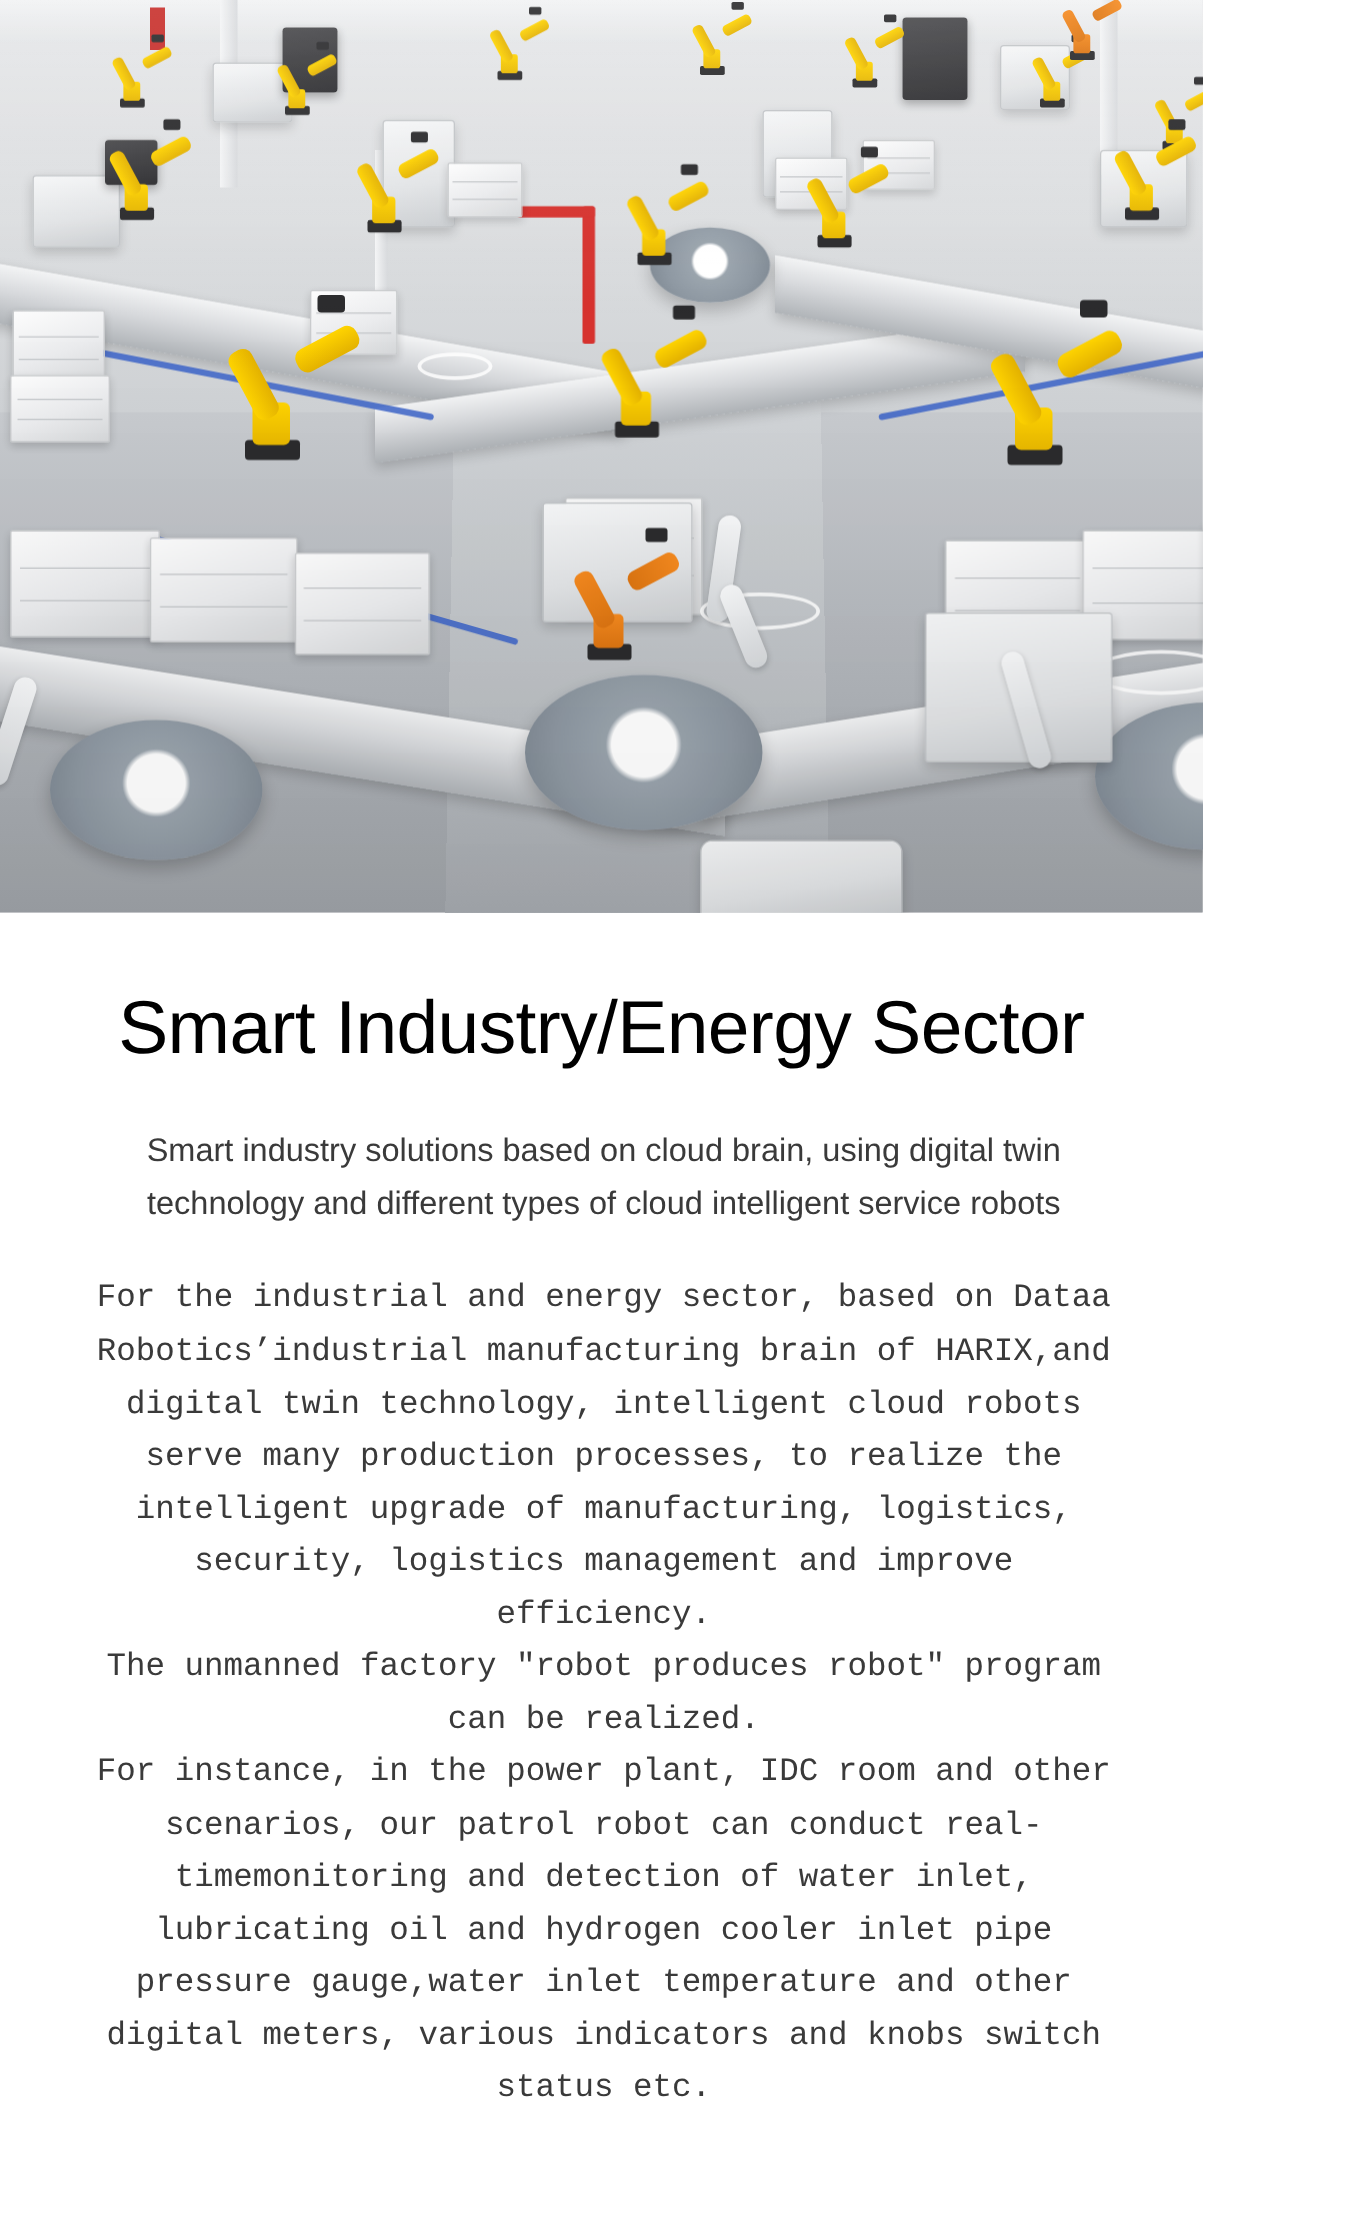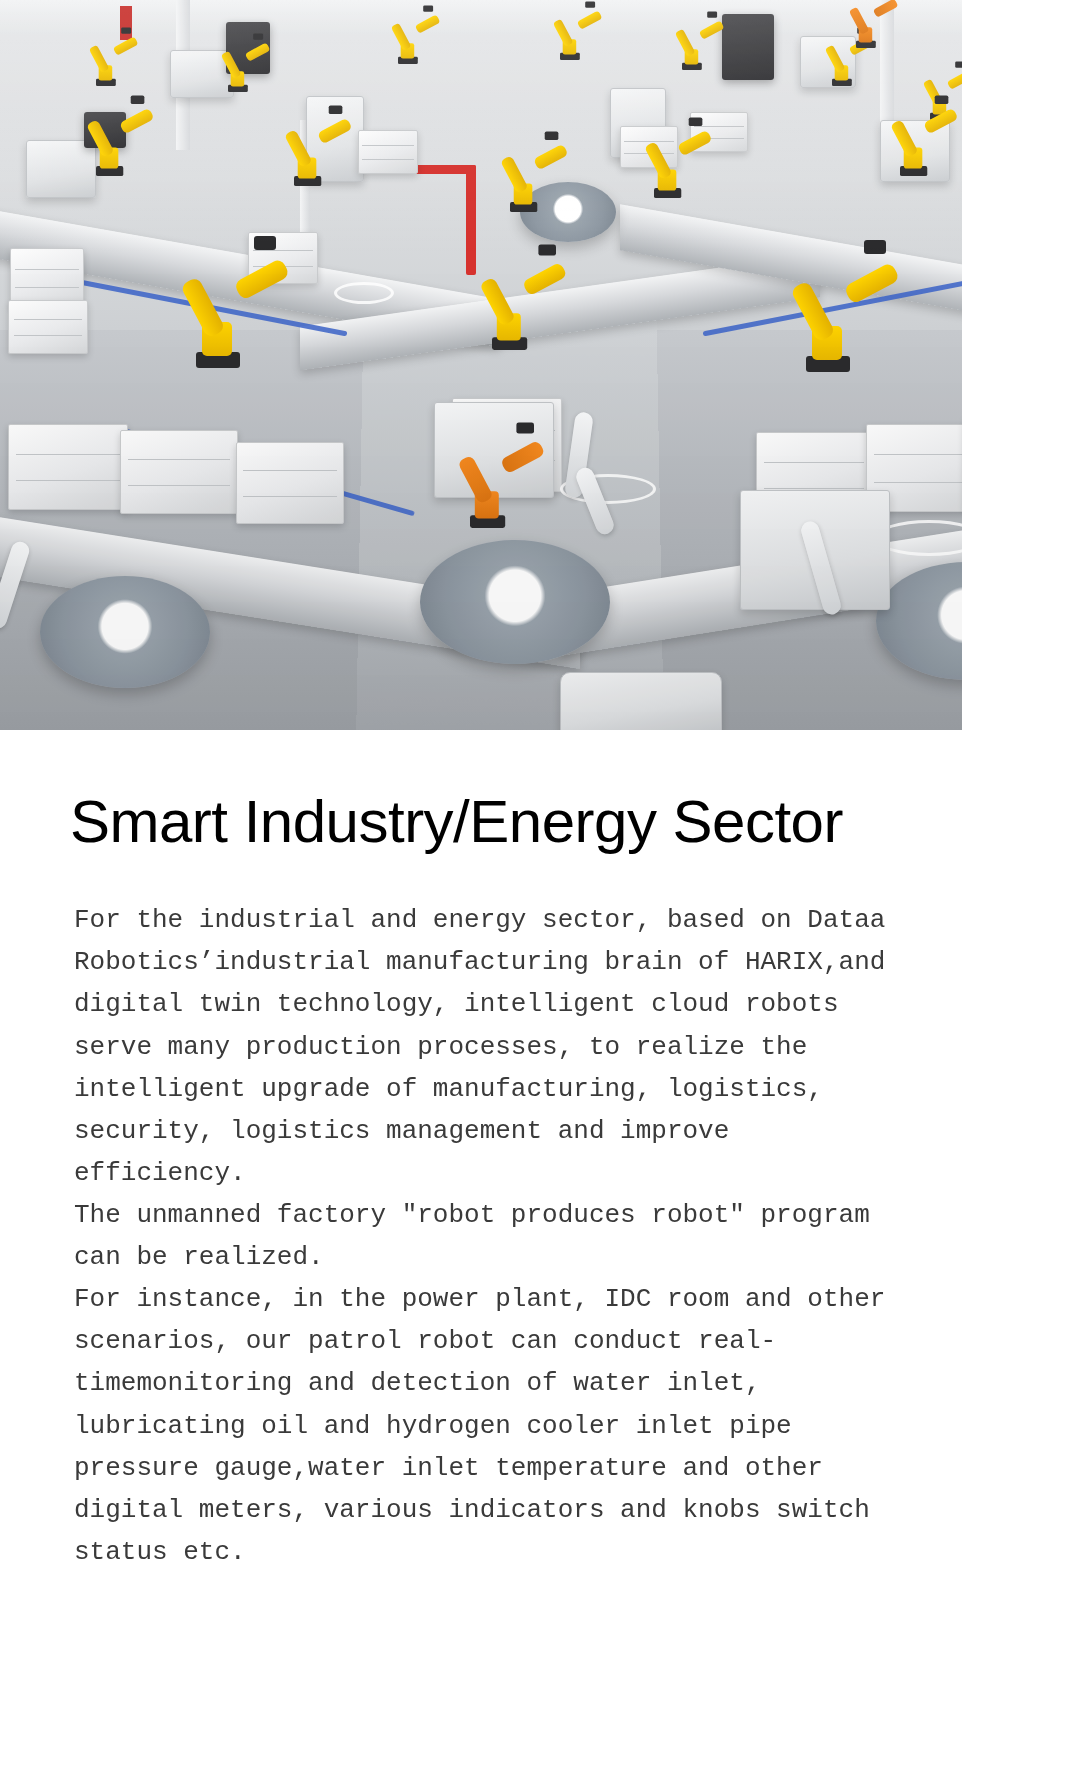--- a/index.html
+++ b/index.html
@@ -9,20 +9,21 @@
     width: 1080px;
     background: #ffffff;
     font-family: "Liberation Sans", sans-serif;
   }
   .page {
     width: 962px;
     min-height: 1785px;
     background: #ffffff;
     position: relative;
     overflow: hidden;
+    text-align: center;
   }
 
   
   .hero {
     position: relative;
     width: 1080px;
     height: 730px;
     overflow: hidden;
     background: linear-gradient(180deg, #d9dadc 0%, #cfd1d4 40%, #b9bcc0 75%, #a9acb1 100%);
   }
@@ -418,20 +419,21 @@
       <div class="cobot" style="left:812px; top:520px; height:96px; transform:rotate(-16deg);"></div>
       <div class="cobot" style="left:0px; top:540px; height:90px; transform:rotate(18deg);"></div>
       <div class="cobot" style="left:1020px; top:520px; height:94px; transform:rotate(-18deg);"></div>
     </div>
     <div class="hero-veil"></div>
   </div>
 
   <div class="content">
     <h1 class="title">Smart Industry/Energy Sector</h1>
 
+    <p class="lead">Smart industry solutions based on cloud brain, using digital twin technology and different types of cloud intelligent service robots</p>
 
     <div class="body-block">
       <p>For the industrial and energy sector, based on Dataa Robotics’industrial manufacturing brain of HARIX,and digital twin technology, intelligent cloud robots serve many production processes, to realize the intelligent upgrade of manufacturing, logistics, security, logistics management and improve efficiency.</p>
       <p>The unmanned factory "robot produces robot" program can be realized.</p>
       <p>For instance, in the power plant, IDC room and other scenarios, our patrol robot can conduct real-timemonitoring and detection of water inlet, lubricating oil and hydrogen cooler inlet pipe pressure gauge,water inlet temperature and other digital meters, various indicators and knobs switch status etc.</p>
     </div>
   </div>
 
 </div>
 

